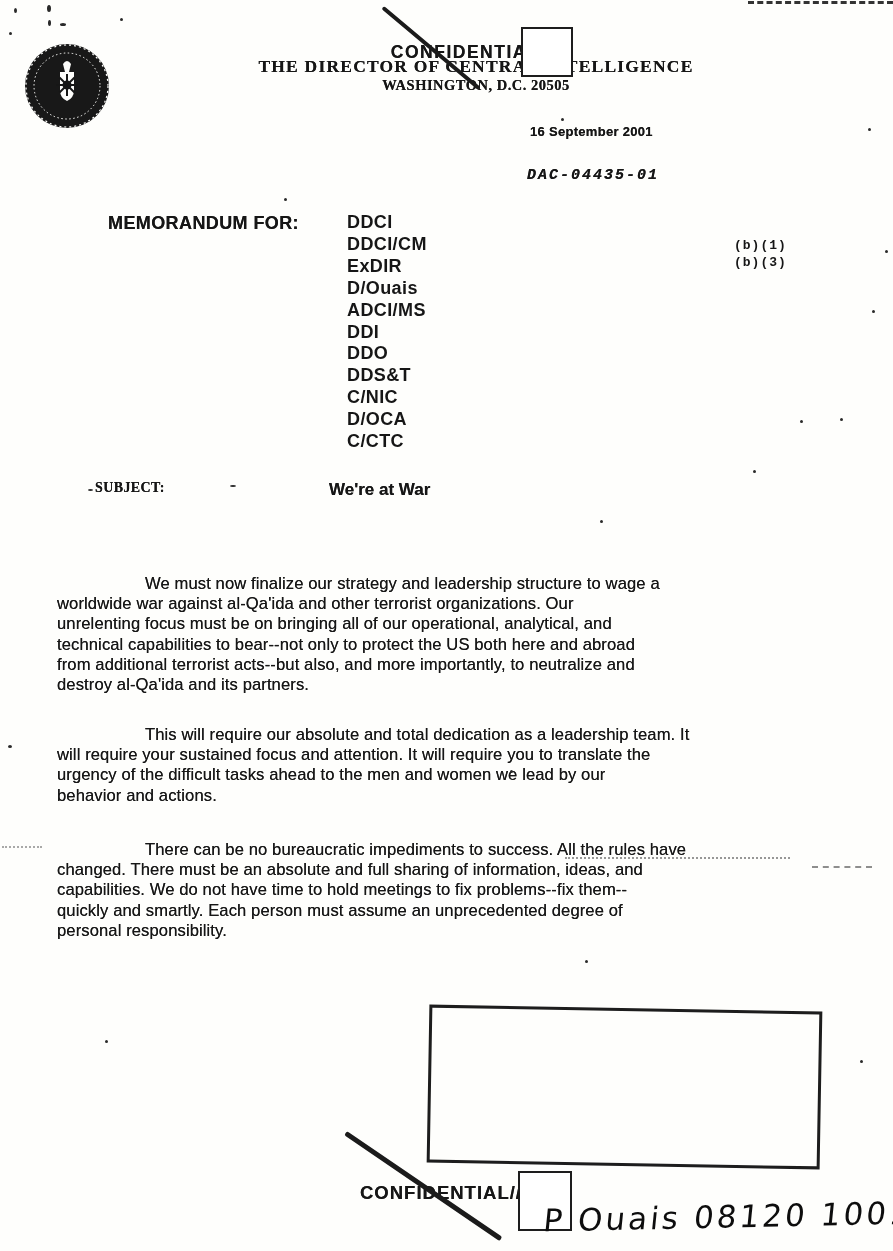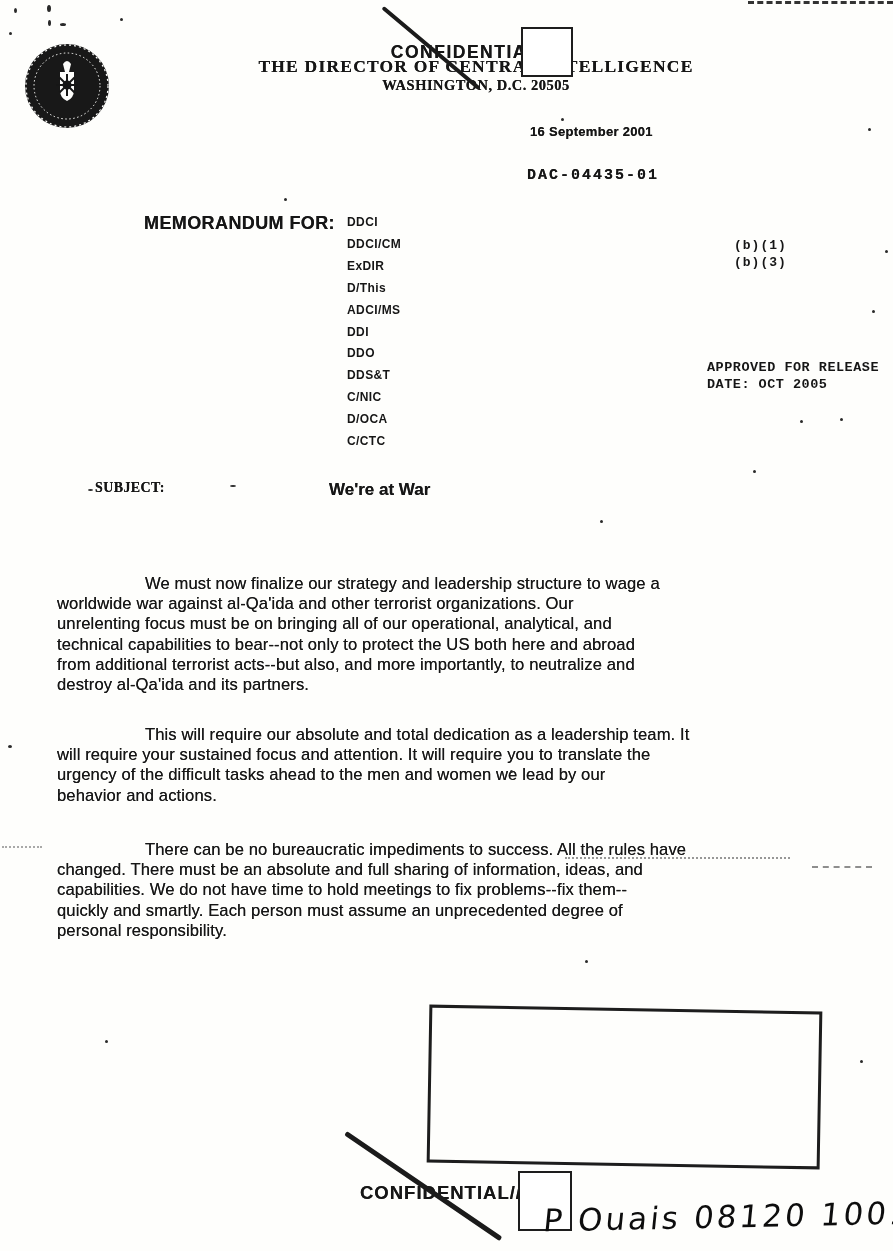--- a/index.html
+++ b/index.html
@@ -14,25 +14,25 @@
   .soft{text-shadow:0 0 .6px rgba(20,20,20,.85);}
 
   
   .stamp-top{left:230px;top:42px;width:470px;text-align:center;
     font-weight:bold;font-size:17.5px;letter-spacing:1.5px;z-index:3;}
   .org-line{left:230px;top:56px;width:492px;text-align:center;
     font-size:17.5px;letter-spacing:1.2px;font-weight:bold;z-index:2;}
   .addr-line{left:230px;top:77px;width:492px;text-align:center;
     font-size:14.5px;font-weight:bold;letter-spacing:.5px;z-index:2;}
   .date-line{left:530px;top:124px;font-size:13px;font-weight:bold;letter-spacing:.3px;}
-  .doc-num{left:527px;top:167px;font-size:15px;letter-spacing:2px;font-weight:bold;}
+  .doc-num{left:527px;top:167px;font-size:15px;letter-spacing:2px;font-weight:bold;font-style:italic;}
 
   
-  .memo-label{left:108px;top:213px;font-size:18px;font-weight:600;letter-spacing:.4px;margin-left:36px;}
-  .recipients{left:347px;top:212px;font-size:12px;font-weight:600;line-height:21.9px;letter-spacing:.4px;}
+  .memo-label{left:108px;top:213px;font-size:18px;font-weight:600;letter-spacing:.4px;}
+  .recipients{left:347px;top:212px;font-size:18px;font-weight:600;line-height:21.9px;letter-spacing:.4px;}
   .subject-label{left:95px;top:480px;font-size:14px;font-weight:600;letter-spacing:.4px;font-family:Liberation Serif, serif;}
   .subject-value{left:329px;top:480px;font-size:17px;font-weight:600;}
 
   .exemptions{left:734px;top:237px;font-size:13px;line-height:17px;font-weight:bold;letter-spacing:1px;}
   .release{left:707px;top:360px;font-size:13.5px;line-height:16.5px;font-weight:bold;letter-spacing:.5px;white-space:pre-line;}
 
   
   .para{left:57px;width:740px;font-size:16.6px;line-height:20.2px;
     white-space:pre-line;letter-spacing:.1px;font-weight:500;}
   .p1{top:574px;} .p2{top:725px;} .p3{top:840px;}
@@ -94,37 +94,35 @@
   <div class="abs redact box-top"></div>
 
   <div class="abs date-line soft">16 September 2001</div>
   <div class="abs doc-num mono soft">DAC-04435-01</div>
 
   <div class="abs memo-label soft">MEMORANDUM FOR:</div>
   <div class="abs recipients">
     <div>DDCI</div>
     <div>DDCI/CM</div>
     <div>ExDIR</div>
-    <div>D/This</div>
+    <div>D/Ouais</div>
     <div>ADCI/MS</div>
     <div>DDI</div>
     <div>DDO</div>
     <div>DDS&amp;T</div>
     <div>C/NIC</div>
     <div>D/OCA</div>
     <div>C/CTC</div>
   </div>
 
   <div class="abs exemptions mono">
     <div>(b)(1)</div>
     <div>(b)(3)</div>
   </div>
 
-  <div class="abs release mono">APPROVED FOR RELEASE
-DATE: OCT 2005</div>
 
   <div class="abs subject-label soft">SUBJECT:</div>
   <div class="abs subject-value soft">We're at War</div>
 
   <div class="abs para p1 soft">We must now finalize our strategy and leadership structure to wage a
 worldwide war against al-Qa'ida and other terrorist organizations.  Our
 unrelenting focus must be on bringing all of our operational, analytical, and
 technical capabilities to bear--not only to protect the US both here and abroad
 from additional terrorist acts--but also, and more importantly, to neutralize and
 destroy al-Qa'ida and its partners.</div>

